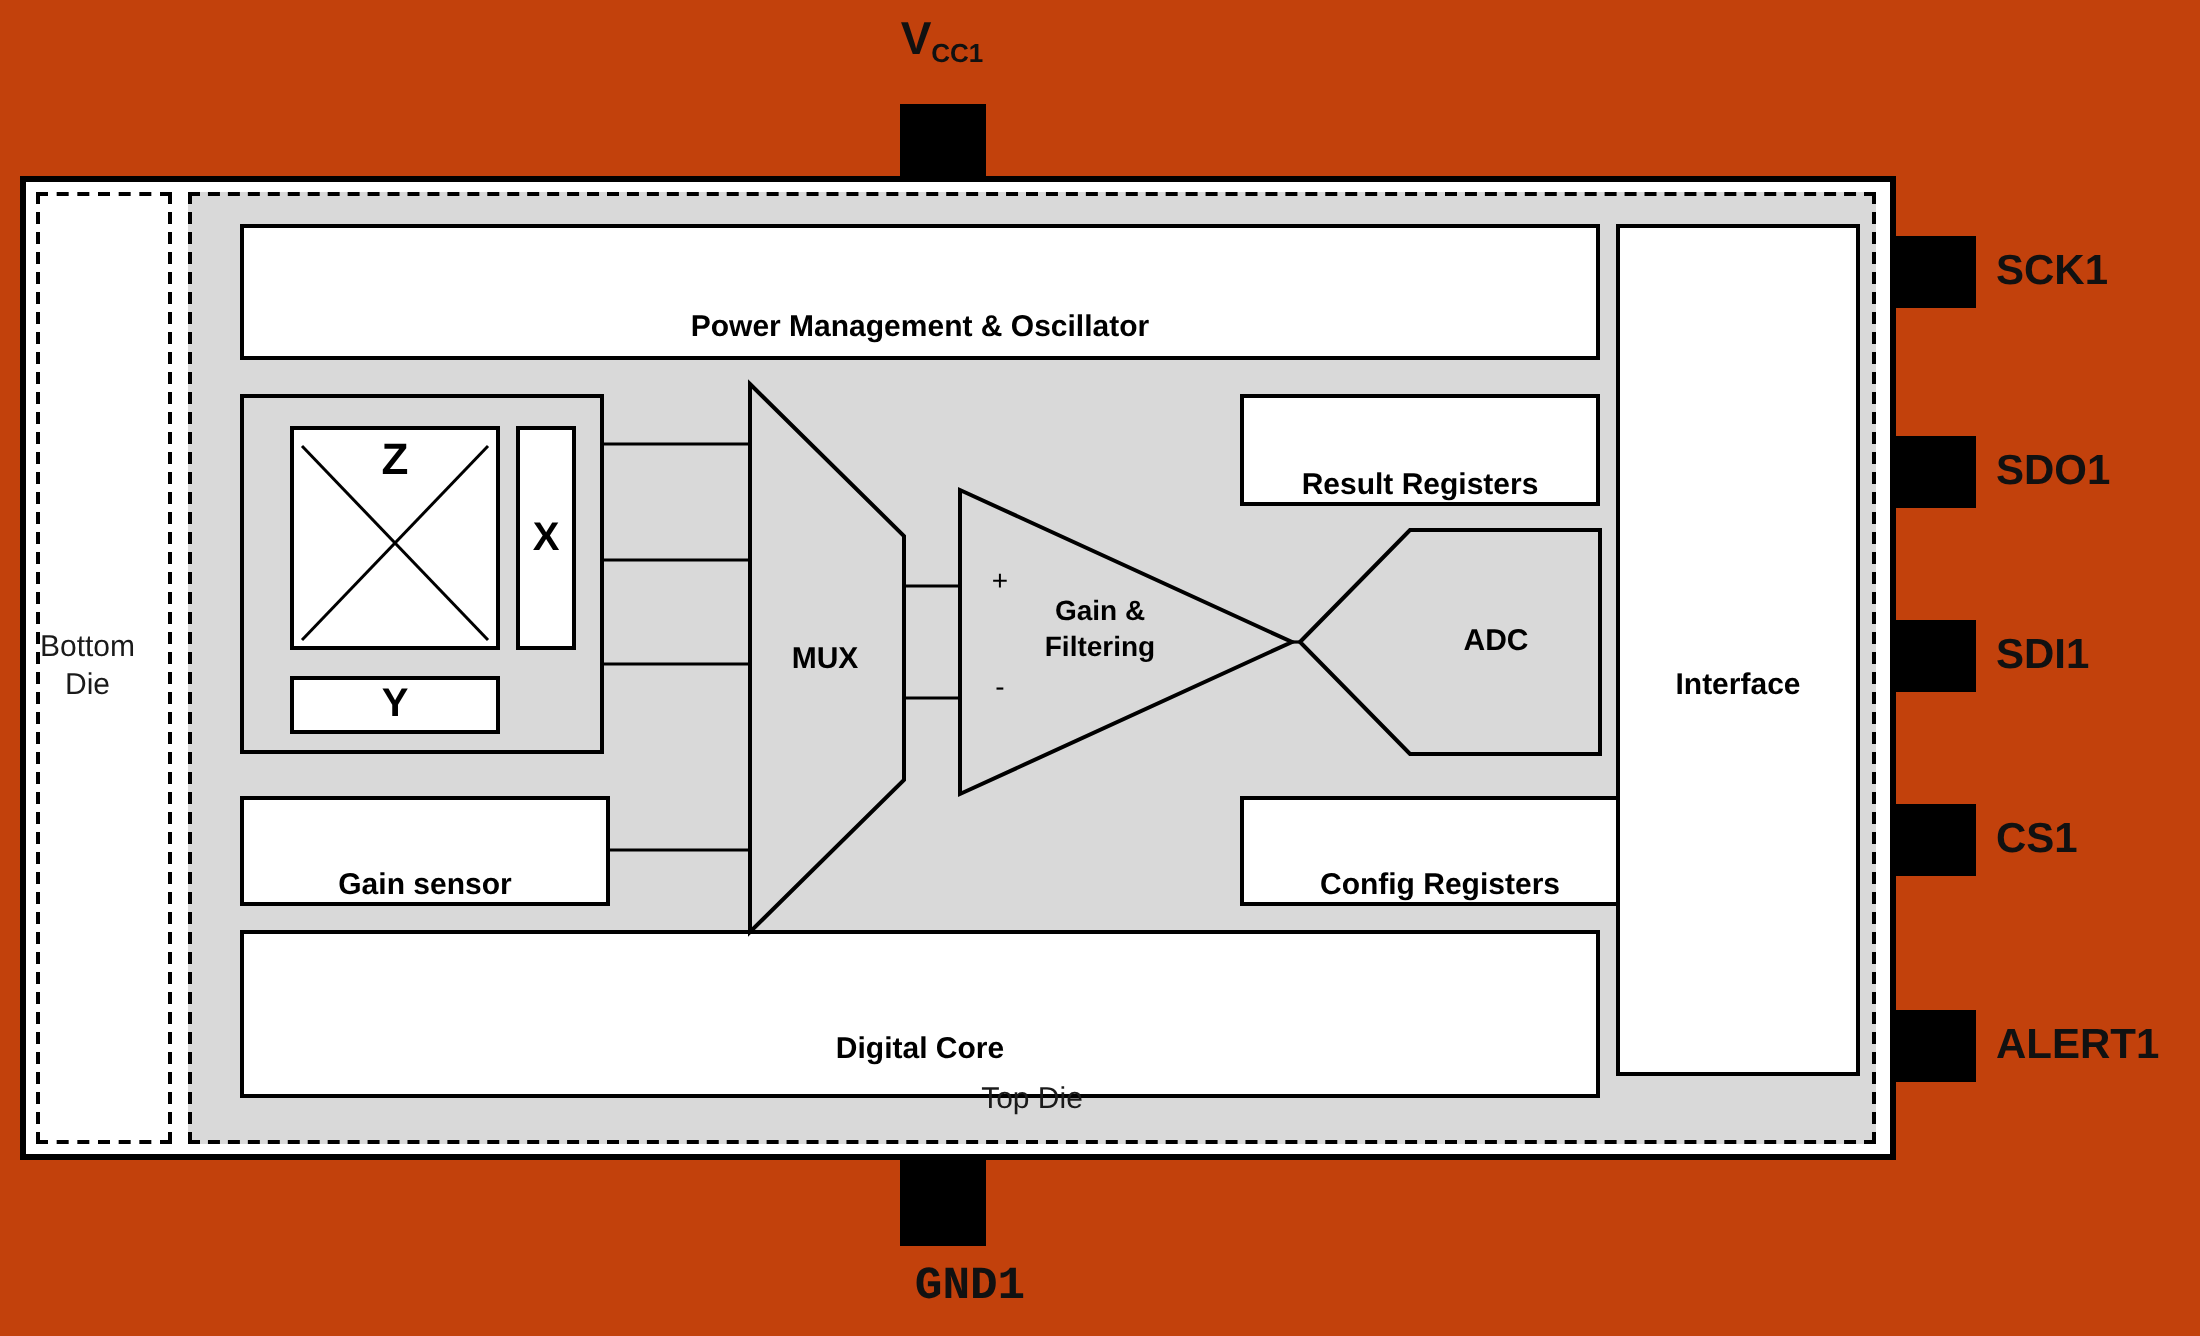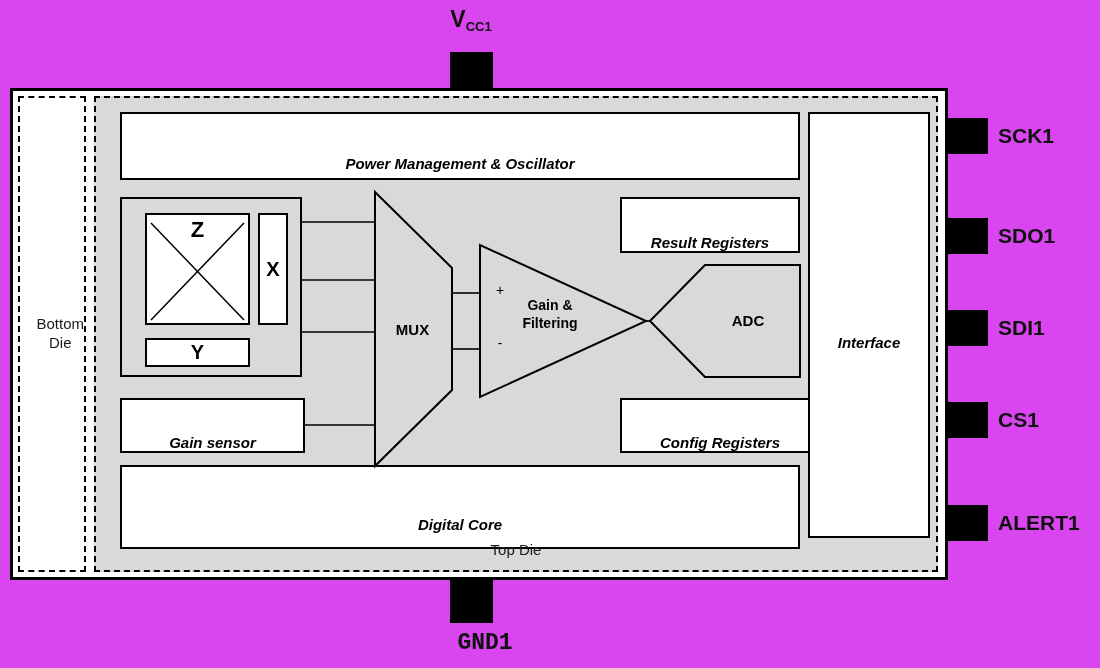--- a/index.html
+++ b/index.html
@@ -1,56 +1,56 @@
 <!DOCTYPE html>
 <html><head>
 <meta charset="utf-8">
 <style>
   * { margin: 0; padding: 0; box-sizing: border-box; }
   html, body { background: #ffffff; }
   #canvas {
     position: relative;
     width: 1100px;
     height: 668px;
-    background: #d946ef;
+    background: #c2410c;
     font-family: "Liberation Sans", sans-serif;
     color: #000;
     overflow: hidden;
   }
   .pin {
     position: absolute;
     background: #000;
   }
   .package {
     position: absolute;
     left: 10px; top: 88px; width: 938px; height: 492px;
     border: 3px solid #000;
     background: #ffffff;
   }
   .die { position: absolute; border: 2px dashed #000; }
   .bottom-die {
     left: 18px; top: 96px; width: 68px; height: 476px;
     background: #ffffff;
-    display: flex; align-items: center; justify-content: flex-end;
+    display: flex; align-items: center; justify-content: flex-start;
   }
   .die-name {
     font-size: 15px; text-align: center; line-height: 1.25; color: #1a1a1a;
   }
   .top-die {
     left: 94px; top: 96px; width: 844px; height: 476px;
     background: #d9d9d9;
   }
   .box {
     position: absolute;
     background: #ffffff;
     border: 2px solid #000;
     display: flex; align-items: center; justify-content: center;
     text-align: center;
   }
-  .box-label { font-weight: bold; font-style: italic; font-size: 15px; margin-top: 34px; }
+  .box-label { font-weight: bold; font-size: 15px; margin-top: 34px; }
   .axis-label { font-weight: bold; font-size: 20px; font-style: normal; }
   .z-box { align-items: flex-start; }
   .z-box .axis-label { margin-top: 2px; font-size: 22px; }
   svg.overlay {
     position: absolute; left: 0; top: 0; width: 1100px; height: 668px;
     pointer-events: none;
   }
   .shape-label {
     position: absolute;
     text-align: center;

